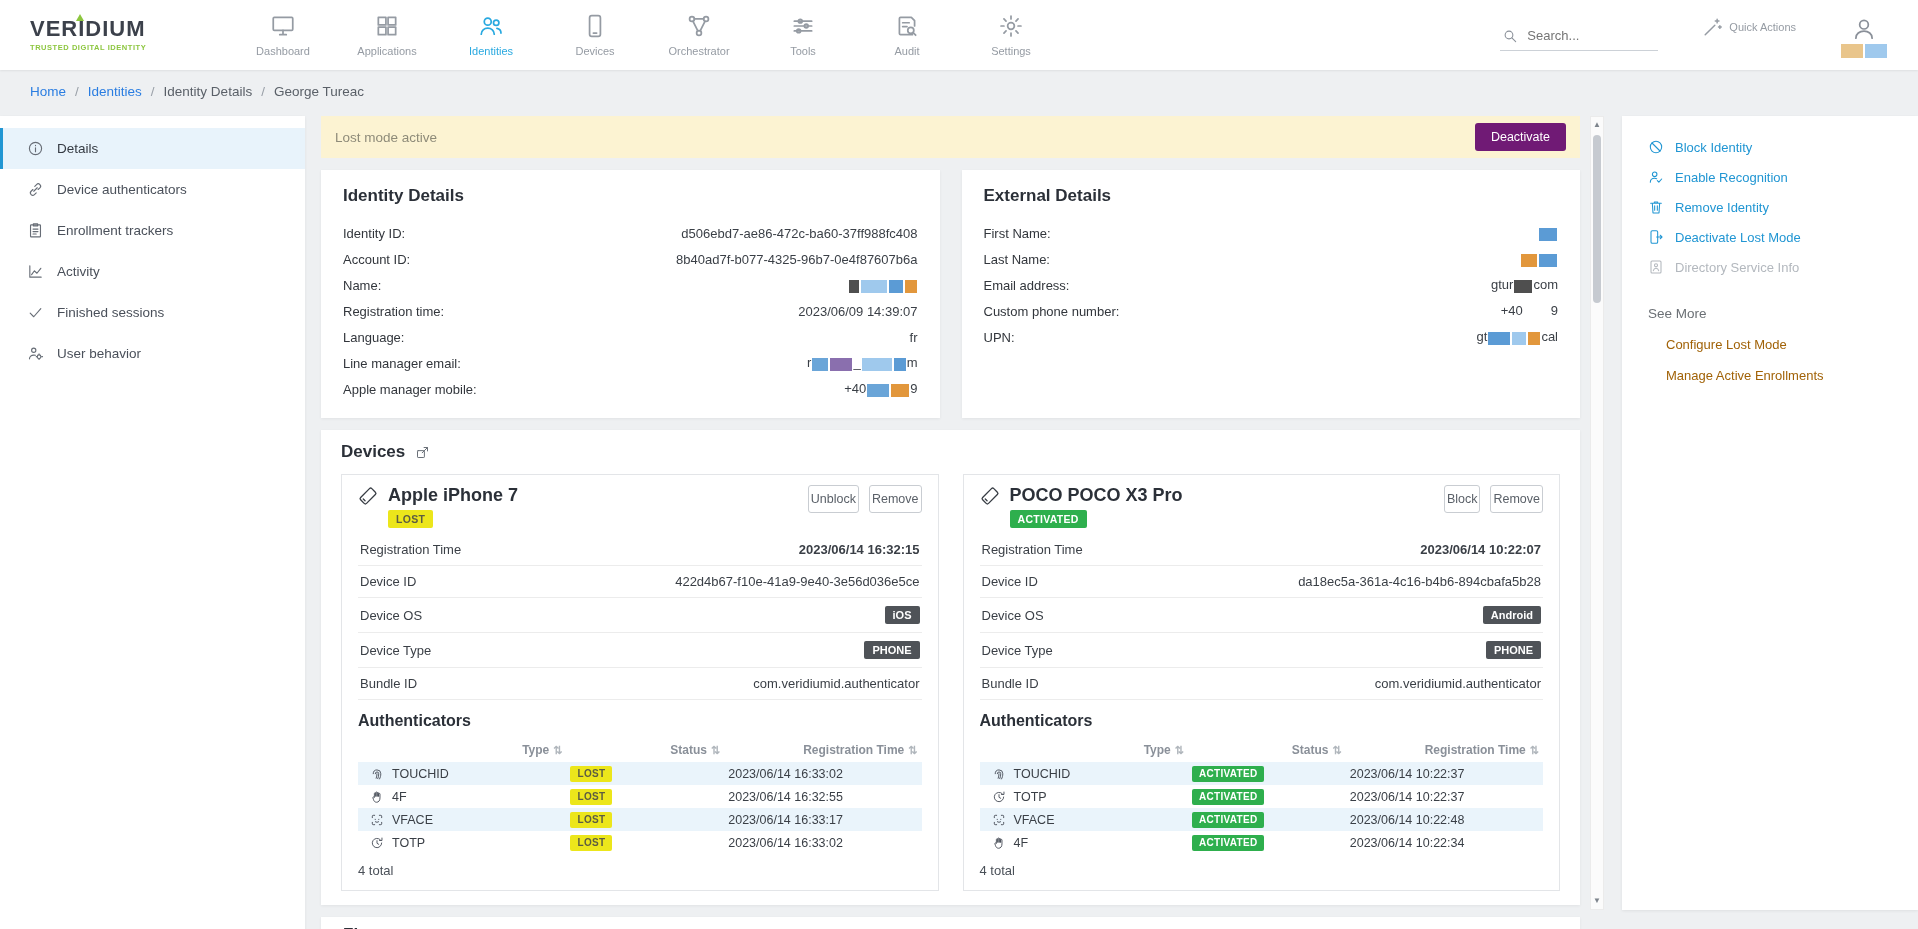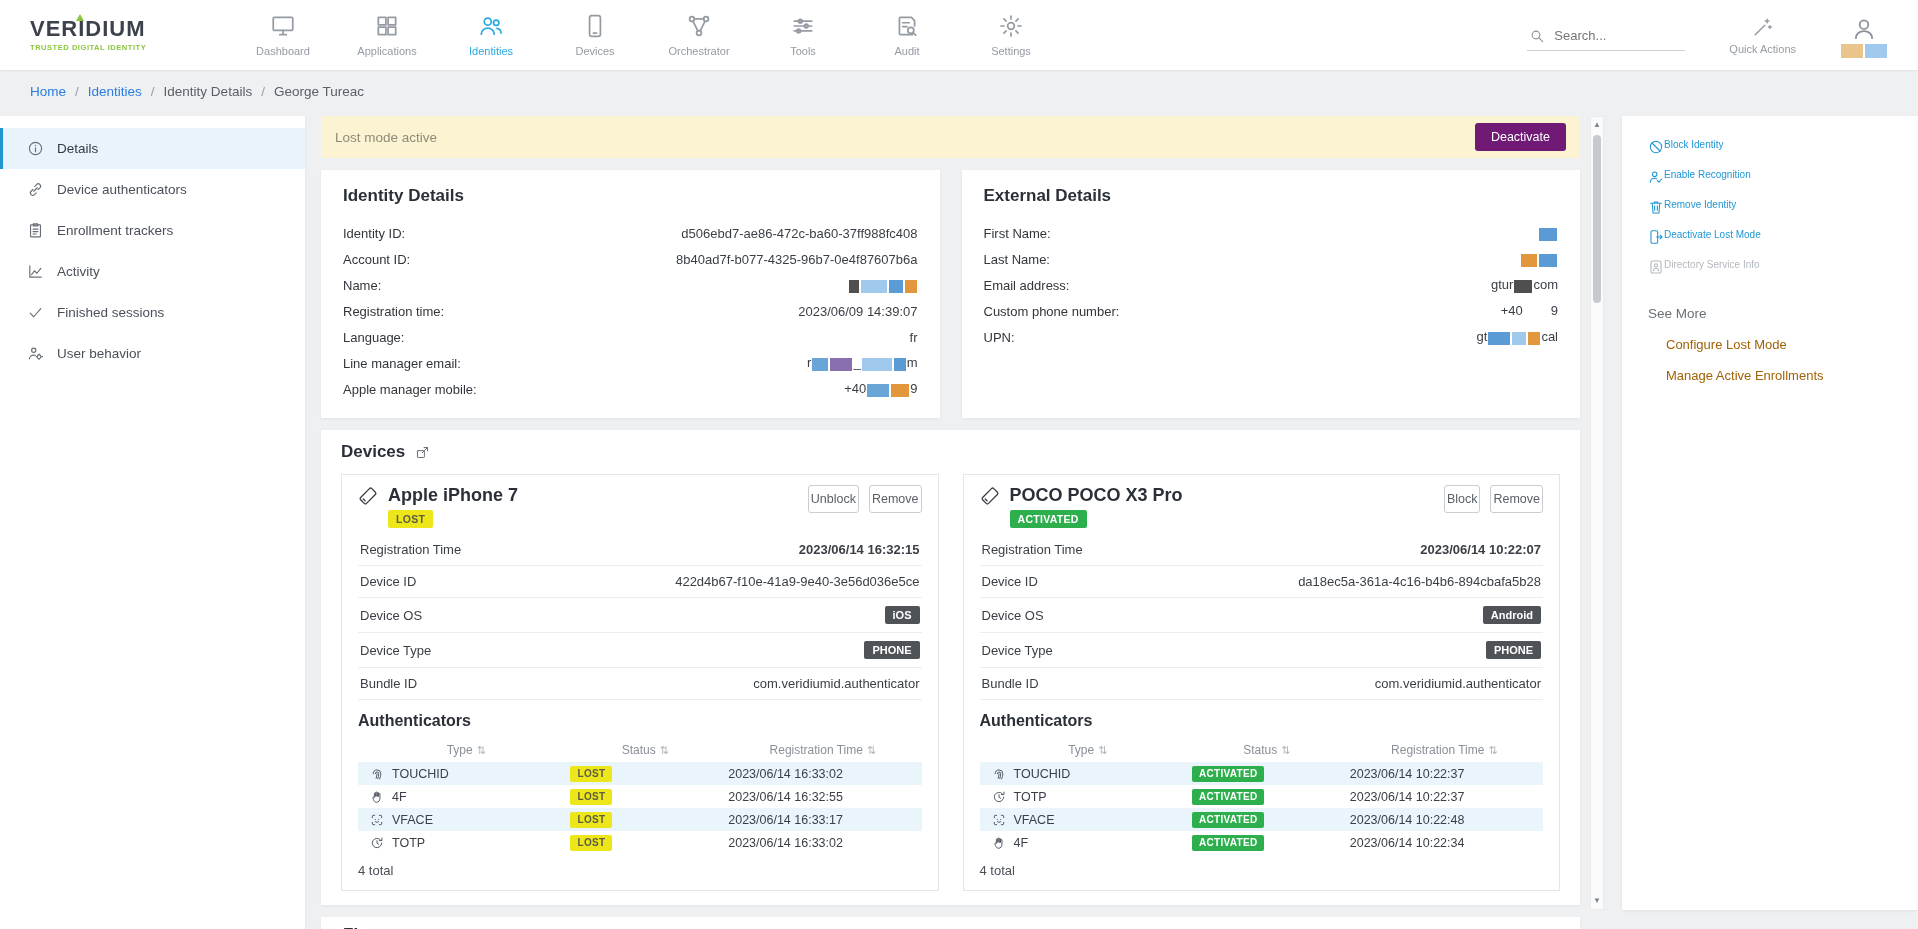--- a/index.html
+++ b/index.html
@@ -16,21 +16,21 @@
   .logo-text::after{content:"";position:absolute;left:46px;top:-4px;border-left:4px solid transparent;border-right:4px solid transparent;border-bottom:7px solid #8cc63e}
   .logo-tag{font-size:7.5px;color:#8cc63e;letter-spacing:.55px;font-weight:bold;margin-top:3px}
   .topnav{display:flex;gap:26px}
   .nav-item{display:flex;flex-direction:column;align-items:center;gap:6px;color:#959ba3;font-size:11px;cursor:pointer;width:78px;text-align:center}
   .nav-item svg{width:26px;height:26px}
   .nav-item.active{color:#29a9e0}
   .top-right{margin-left:auto;display:flex;align-items:flex-start;gap:44px}
   .searchbox{display:flex;align-items:center;gap:9px;border-bottom:1px solid #ccd1d7;padding:6px 2px;width:158px;color:#8a9099;margin-top:10px}
   .searchbox svg{width:16px;height:16px}
   .searchbox input{border:none;outline:none;font-size:13px;width:118px;color:#555;background:transparent;font-family:inherit}
-  .quick-actions{display:flex;flex-direction:column;align-items:center;gap:5px;font-size:11px;color:#959ba3;cursor:pointer;margin-top:4px}
+  .quick-actions{display:flex;flex-direction:row;align-items:center;gap:5px;font-size:11px;color:#959ba3;cursor:pointer;margin-top:4px}
   .quick-actions svg{width:22px;height:22px}
   .avatar-wrap{display:flex;flex-direction:column;align-items:center;color:#8a9099;cursor:pointer;margin-top:4px}
   .avatar-wrap svg{width:26px;height:26px}
   .redact-block{display:inline-block;height:13px;margin:0 1px;vertical-align:middle}
   .avatar-redact .redact-block{height:14px;margin:2px 1px 0}
 
   
   .breadcrumb{height:42px;display:flex;align-items:center;padding:0 30px;gap:9px;font-size:13.5px}
   .breadcrumb a{color:#2a7de1}
   .bc-sep{color:#9aa0a8}
@@ -68,41 +68,41 @@
   .badge-lost{background:#ece61b;color:#5c5c42}
   .badge-activated{background:#2eaf4d;color:#fff}
   .dc-row{display:flex;justify-content:space-between;align-items:center;padding:8px 2px;border-bottom:1px solid #ececec;font-size:13px;min-height:31px}
   .dc-row .lbl{color:#3a3f46}
   .dc-row .val{color:#3a3f46;white-space:nowrap;overflow:hidden;text-overflow:ellipsis}
   .val-bold{font-weight:bold}
   .val-link{color:#2a7de1}
   .badge-dark{background:#4f5358;color:#fff;font-size:11px;padding:3px 8px;border-radius:2px;font-weight:bold}
   .auth-title{font-size:16px;font-weight:bold;margin:12px 0 8px;color:#2b3038}
   table.auth{width:100%;border-collapse:collapse;font-size:12.5px;table-layout:fixed}
-  .auth th{font-weight:normal;color:#8a9099;text-align:center;padding:5px 4px;font-size:12px;cursor:pointer}
+  .auth th{font-weight:bold;color:#8a9099;text-align:right;padding:5px 4px;font-size:12px;cursor:pointer}
   .auth th:first-child,.auth td:first-child{padding-left:12px}
   .auth th:nth-child(1){width:37%}.auth th:nth-child(2){width:28%}.auth th:nth-child(3){width:35%}
   .auth td{padding:3.5px 4px;color:#3a3f46}
   .auth tbody tr:nth-child(odd){background:#eaf4fb}
   .t-type{display:flex;gap:8px}
   .t-type svg{width:14px;height:14px;color:#4a505a}
   .sort{color:#b0b6bc;font-size:11px;margin-left:4px}
   .tbl-badge{display:inline-block;font-size:10px;font-weight:bold;padding:2.5px 7px;border-radius:2px;letter-spacing:.3px}
   .total{margin-top:9px;color:#4a5058;font-size:13px}
 
   .partial-card{background:#fff;height:24px;overflow:hidden;box-shadow:0 1px 3px rgba(0,0,0,.06);padding:8px 22px 0}
   .partial-card h2{font-size:17px;color:#2b3038}
 
   .scrollbar{width:14px;height:794px;background:#fbfbfb;border:1px solid #ebebeb;display:flex;flex-direction:column;align-items:center;flex-shrink:0}
   .sb-arrow{font-size:8px;color:#7d848c;padding:4px 0;cursor:pointer;line-height:1}
   .sb-thumb{width:8px;height:168px;background:#c6cad0;border-radius:4px;margin-top:2px;cursor:grab}
   .sb-space{flex:1}
 
   .actions-panel{width:296px;background:#fff;margin-left:18px;padding:16px 0 24px;box-shadow:0 1px 3px rgba(0,0,0,.07);flex-shrink:0;height:794px}
-  .action-link{display:flex;color:#2196d3;font-size:10px;padding:7px 26px;cursor:pointer}
+  .action-link{display:flex;align-items:center;gap:11px;color:#2196d3;font-size:13px;padding:7px 26px;cursor:pointer}
   .action-link svg{width:16px;height:16px}
   .action-link.disabled{color:#b3b8be;cursor:default}
   .see-more{color:#6b7075;font-size:13.5px;padding:24px 26px 8px}
   .sub-link{display:block;color:#a16207;font-size:13px;padding:8px 26px 8px 44px;cursor:pointer}
 </style>
 </head>
 <body>
 
 <svg width="0" height="0" style="position:absolute">
 <defs>

